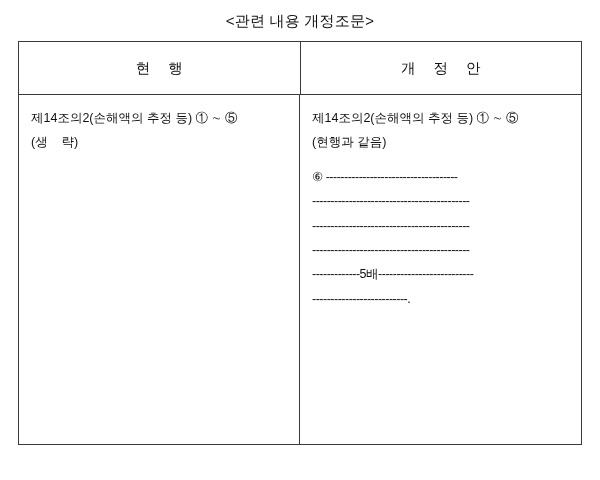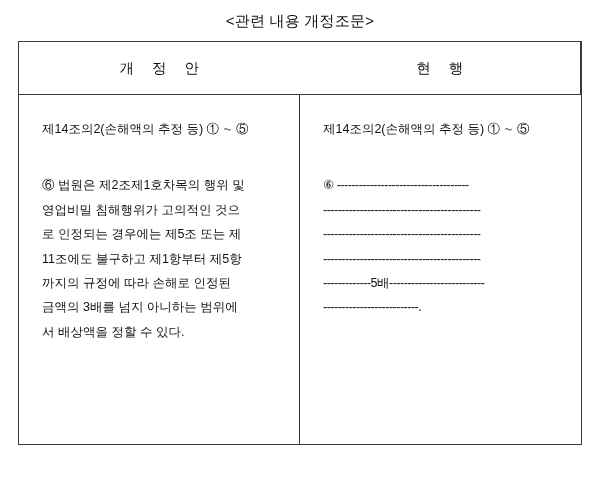--- a/index.html
+++ b/index.html
@@ -74,21 +74,21 @@
     font-size: 12.5px;
     line-height: 1.95;
     color: #111;
   }
 
   .td.left {
     border-right: 1px solid #3a3a3a;
   }
 
   .para {
-    margin: 11px;
+    margin: 0;
     white-space: pre-wrap;
     word-break: break-all;
   }
 
   .para + .para {
     margin-top: 0;
   }
 
   .gap-sm {
     height: 10px;
@@ -105,41 +105,36 @@
 </head>
 <body>
 
 <div class="page">
 
   <div class="doc-title">&lt;관련 내용 개정조문&gt;</div>
 
   <div class="table-wrap">
 
     <div class="thead">
+      <div class="th left">현      행</div>
       <div class="th right">개   정   안</div>
-      <div class="th left">현      행</div>
     </div>
 
     <div class="tbody">
 
       <div class="td left">
         <p class="para">제14조의2(손해액의 추정 등) ① ∼ ⑤</p>
+        <p class="para">(생    략)</p>
         <div class="gap-sm"></div>
-        <p class="para">⑥ 법원은 제2조제1호차목의 행위 및
-영업비밀 침해행위가 고의적인 것으
-로 인정되는 경우에는 제5조 또는 제
-11조에도 불구하고 제1항부터 제5항
-까지의 규정에 따라 손해로 인정된
-금액의 3배를 넘지 아니하는 범위에
-서 배상액을 정할 수 있다.</p>
         <div class="gap-md"></div>
       </div>
 
       <div class="td right">
         <p class="para">제14조의2(손해액의 추정 등) ① ∼ ⑤</p>
+        <p class="para">(현행과 같음)</p>
         <div class="gap-sm"></div>
         <p class="para dashline">⑥ ------------------------------------
 -------------------------------------------
 -------------------------------------------
 -------------------------------------------
 -------------5배--------------------------
 --------------------------.</p>
         <div class="gap-md"></div>
       </div>
 

